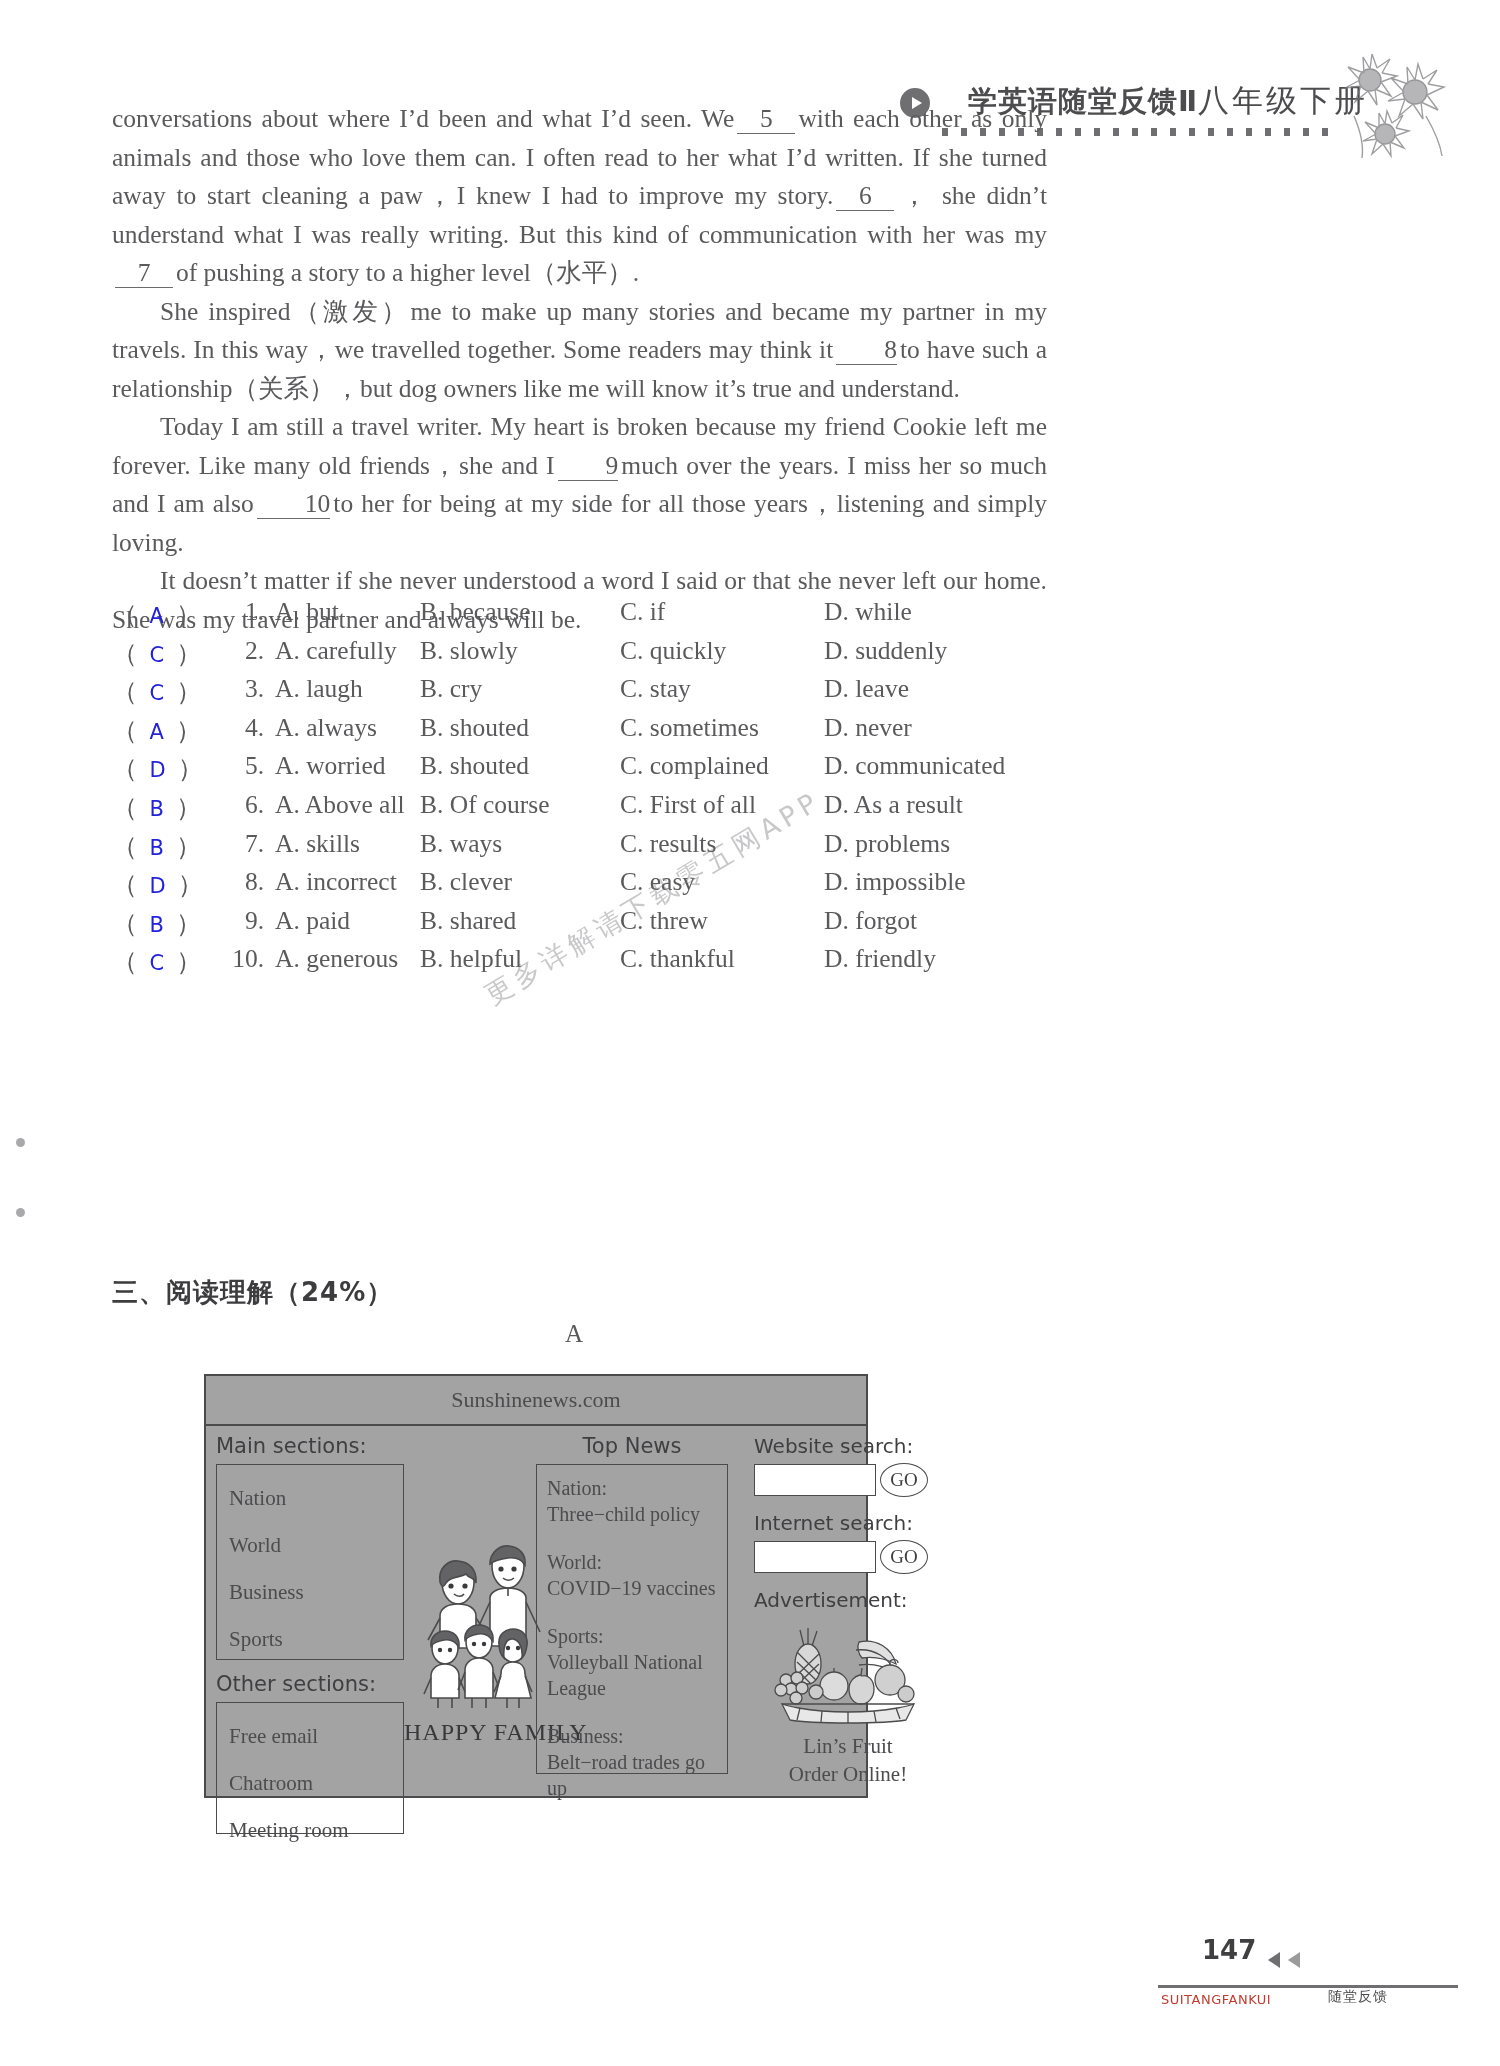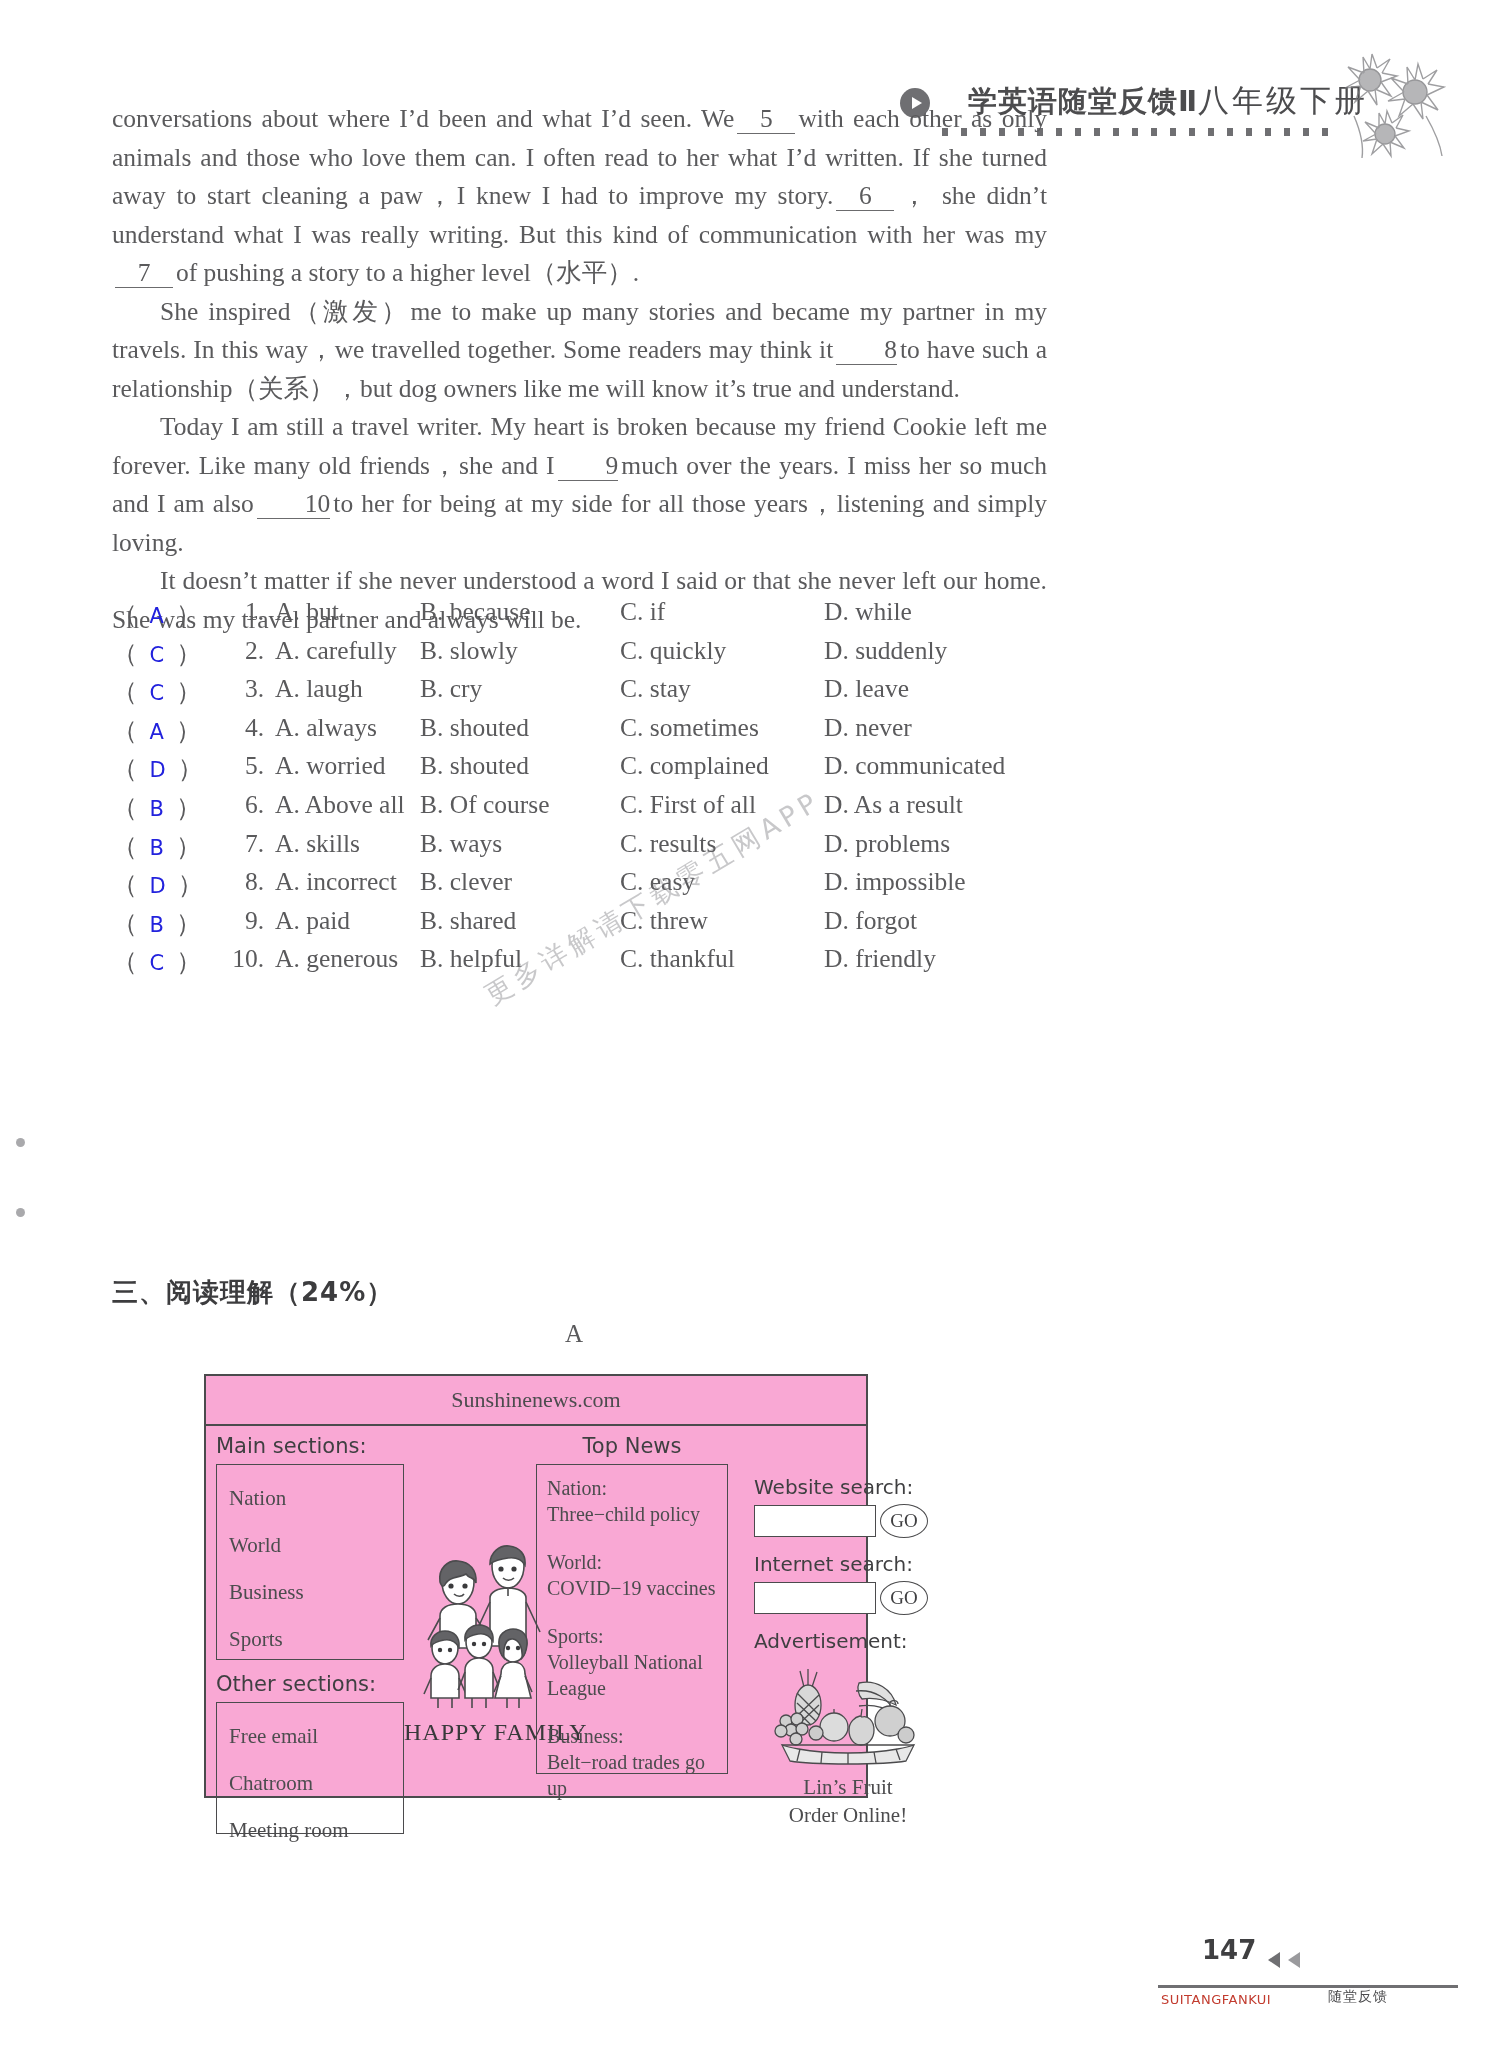--- a/index.html
+++ b/index.html
@@ -154,21 +154,21 @@
   }
 
   
   .webfig {
     position: absolute;
     left: 204px;
     top: 1374px;
     width: 664px;
     height: 424px;
     border: 2px solid #4b4b4d;
-    background: #f9a8d4;
+    background: #a3a3a3;
     box-sizing: border-box;
   }
   .webfig-title {
     height: 48px;
     border-bottom: 2px solid #4b4b4d;
     display: flex;
     align-items: center;
     justify-content: center;
     font-size: 22px;
     color: #4c4c4e;
@@ -248,21 +248,20 @@
     line-height: 26px;
     margin-bottom: 22px;
   }
 
   
   .col-right {
     position: absolute;
     left: 548px;
     top: 8px;
     width: 188px;
-    margin-top: 41px;
   }
   .search-head {
     font-family: "DejaVu Sans", sans-serif;
     font-size: 20px;
     color: #3f3f41;
     margin-bottom: 5px;
   }
   .search-row {
     display: flex;
     align-items: center;

